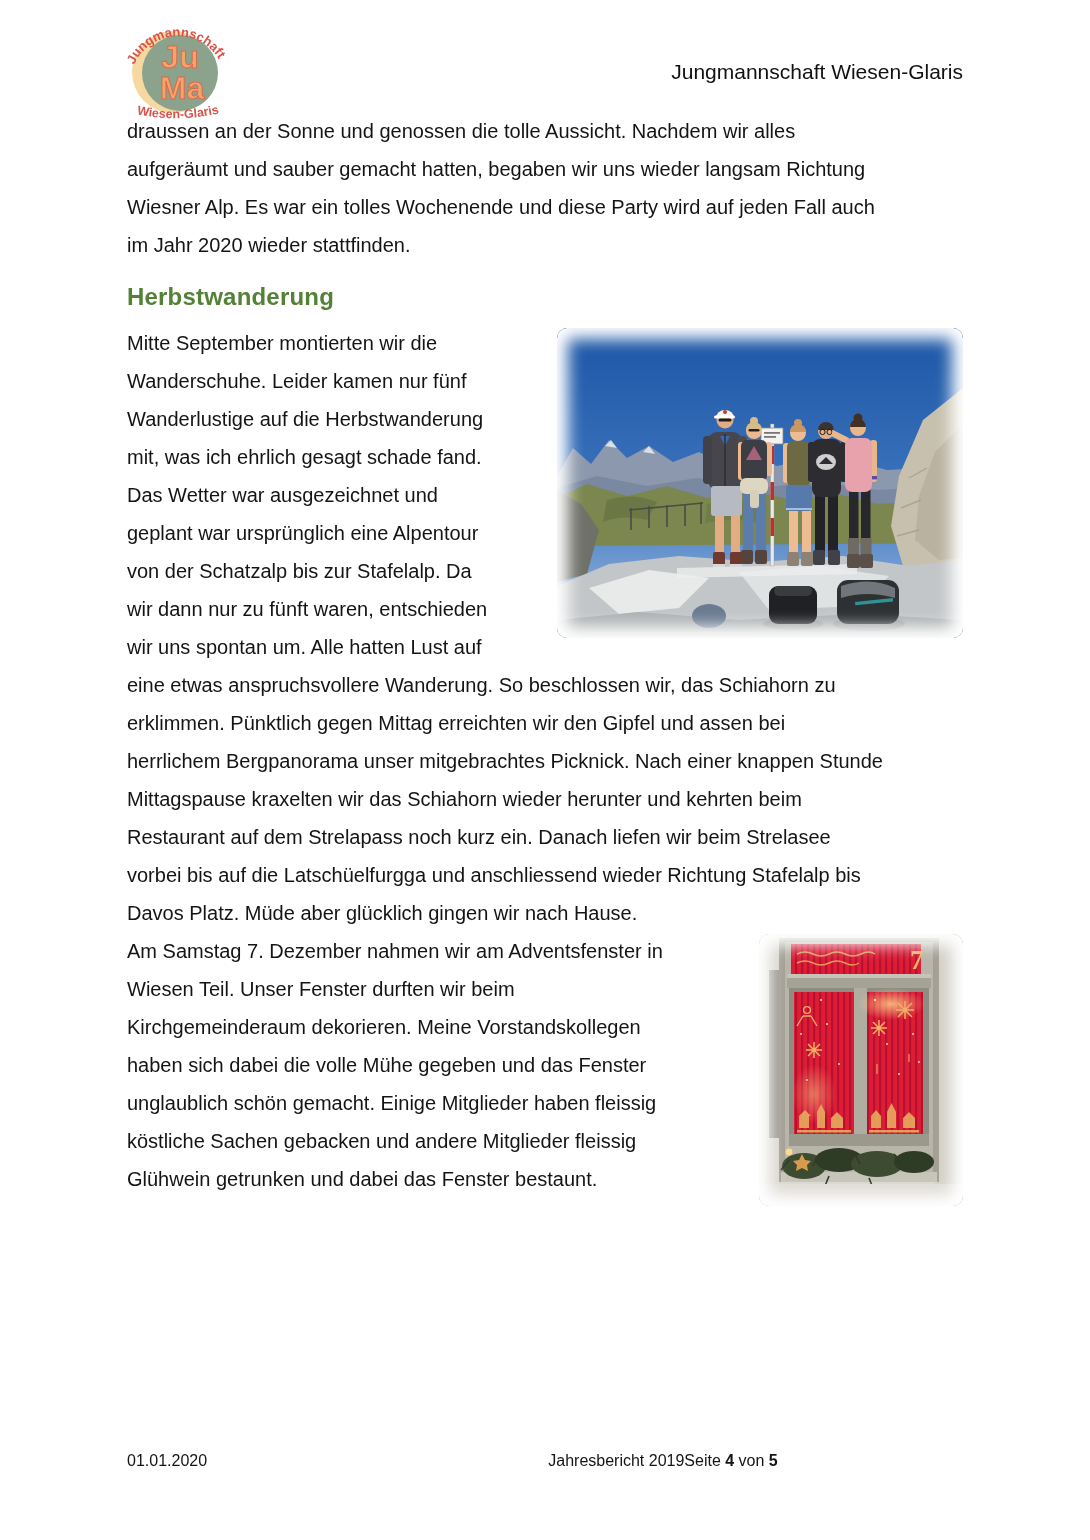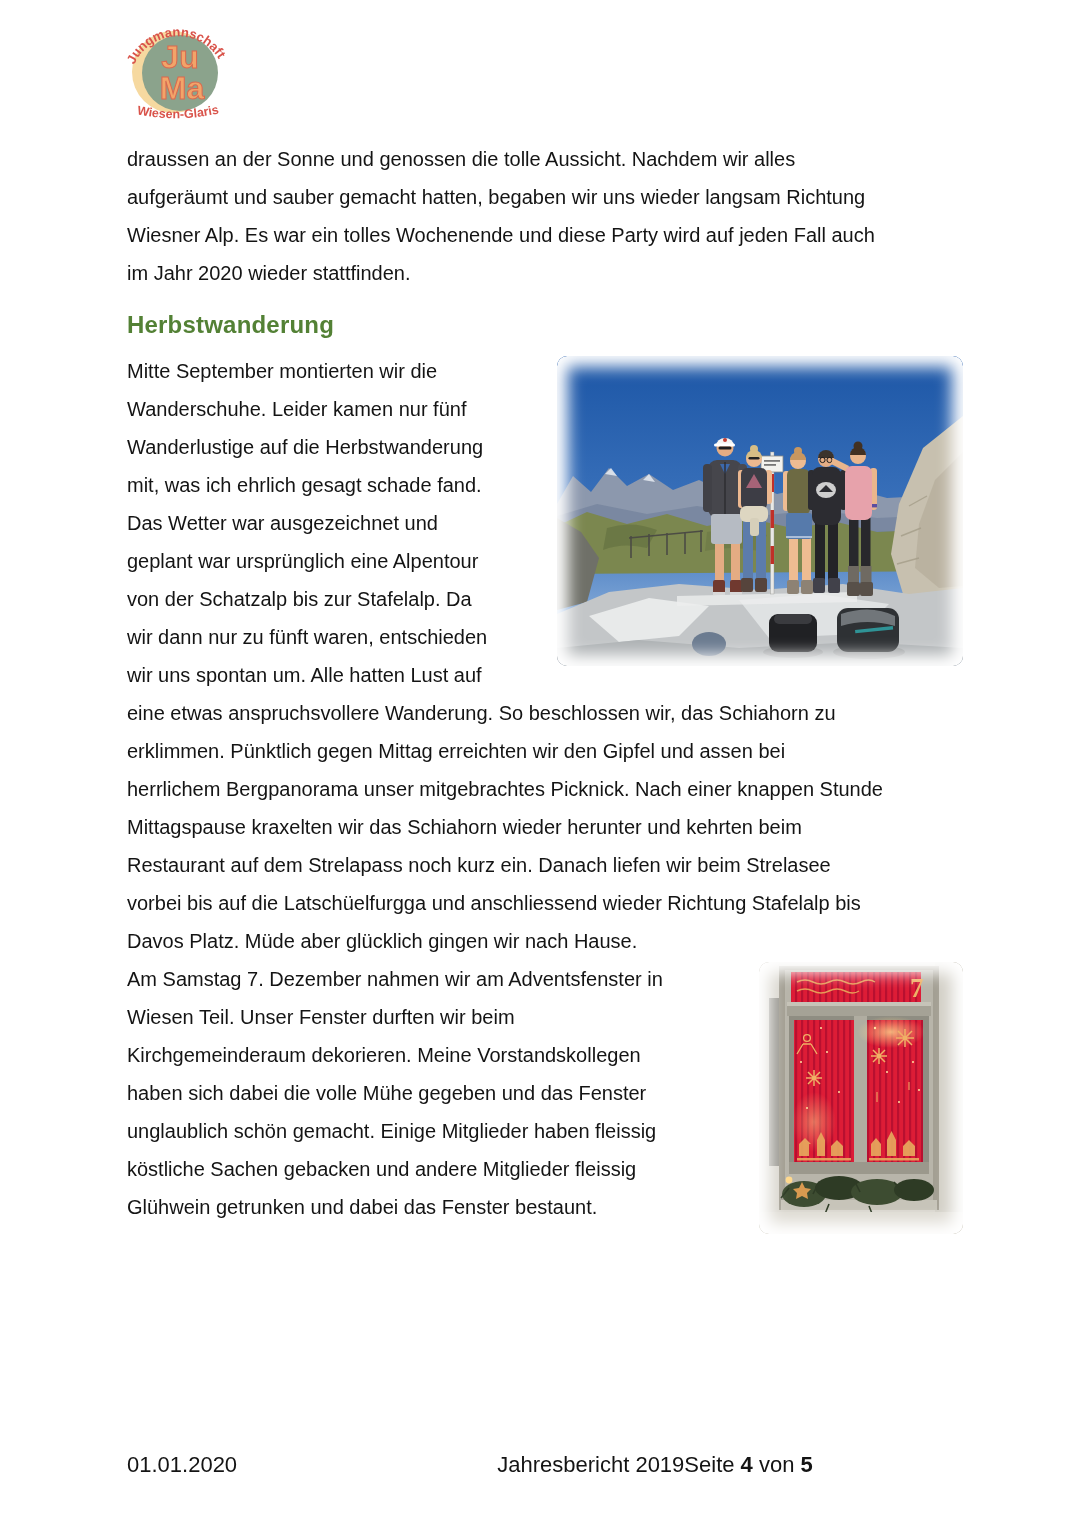--- a/index.html
+++ b/index.html
@@ -6,38 +6,38 @@
   .page{
     position:relative;width:1090px;height:1540px;margin:0 auto;
     background:#ffffff;overflow:hidden;
     font-family:"Liberation Sans",sans-serif;color:#1a1a1a;
   }
   .logo{position:absolute;left:120px;top:6px;width:116px;height:120px;}
   .header-line{
     position:absolute;left:127px;top:60px;width:836px;
     text-align:right;font-size:21px;color:#111;
   }
-  .content{position:absolute;left:127px;top:140px;width:836px;}
+  .content{position:absolute;left:127px;top:112px;width:836px;}
   p.body{margin:0;font-size:20px;line-height:38px;white-space:pre-line;color:#141414;}
   h2.sec{
     margin:18px 0 12px 0;font-size:24px;line-height:30px;
     color:#538135;font-weight:bold;letter-spacing:0.2px;
   }
   .section::after{content:"";display:block;clear:both;}
   .photo{float:right;position:relative;border-radius:10px;overflow:hidden;background:#fff;}
   .photo svg{display:block;width:100%;height:100%;}
   .photo::after{
     content:"";position:absolute;inset:0;border-radius:10px;
     box-shadow:inset 0 0 16px 11px #ffffff;pointer-events:none;
   }
   .photo1{width:406px;height:310px;margin:4px 0 10px 16px;}
   .photo2{width:204px;height:272px;margin:2px 0 10px 18px;}
   .footer{
     position:absolute;left:127px;top:1452px;width:836px;
-    font-size:22px;display:flex;color:#141414;
+    font-size:16px;display:flex;color:#141414;
   }
   .footer .f-left{flex:1;text-align:left;}
   .footer .f-center{flex:1;text-align:right;}
   .footer .f-right{flex:1;}
   .bold{font-weight:bold;}
 </style>
 </head>
 <body>
 
 <div class="page">
@@ -54,20 +54,23 @@
         <textPath href="#lgArcTop" startOffset="50%" text-anchor="middle">Jungmannschaft</textPath>
       </text>
       <text x="60" y="62" text-anchor="middle" font-family="Liberation Sans, sans-serif" font-size="32" font-weight="bold" fill="#F2A469" stroke="#D9694F" stroke-width="1">Ju</text>
       <text x="62" y="93" text-anchor="middle" font-family="Liberation Sans, sans-serif" font-size="32" font-weight="bold" fill="#F2A469" stroke="#D9694F" stroke-width="1">Ma</text>
       <text font-family="Liberation Sans, sans-serif" font-size="12.5" font-weight="bold" fill="#D9534A">
         <textPath href="#lgArcBot" startOffset="50%" text-anchor="middle">Wiesen-Glaris</textPath>
       </text>
     </svg>
   </div>
 
+  <div class="header-line">
+    <span>Jungmannschaft Wiesen-Glaris</span>
+  </div>
 
   <div class="content">
 
     <p class="body">draussen an der Sonne und genossen die tolle Aussicht. Nachdem wir alles
 aufgeräumt und sauber gemacht hatten, begaben wir uns wieder langsam Richtung
 Wiesner Alp. Es war ein tolles Wochenende und diese Party wird auf jeden Fall auch
 im Jahr 2020 wieder stattfinden.</p>
 
     <h2 class="sec">Herbstwanderung</h2>
 

